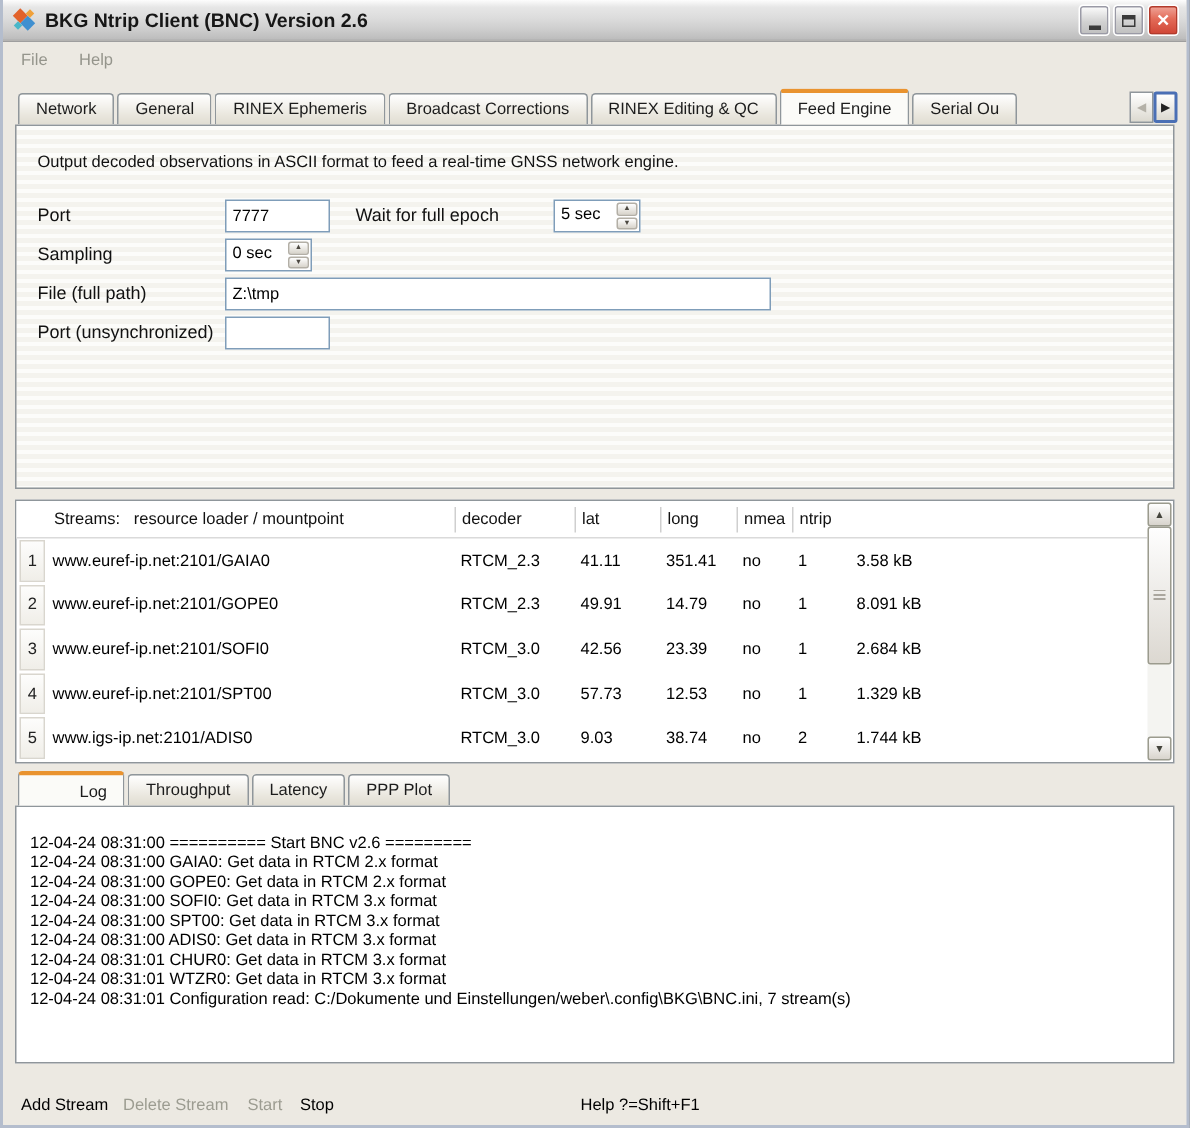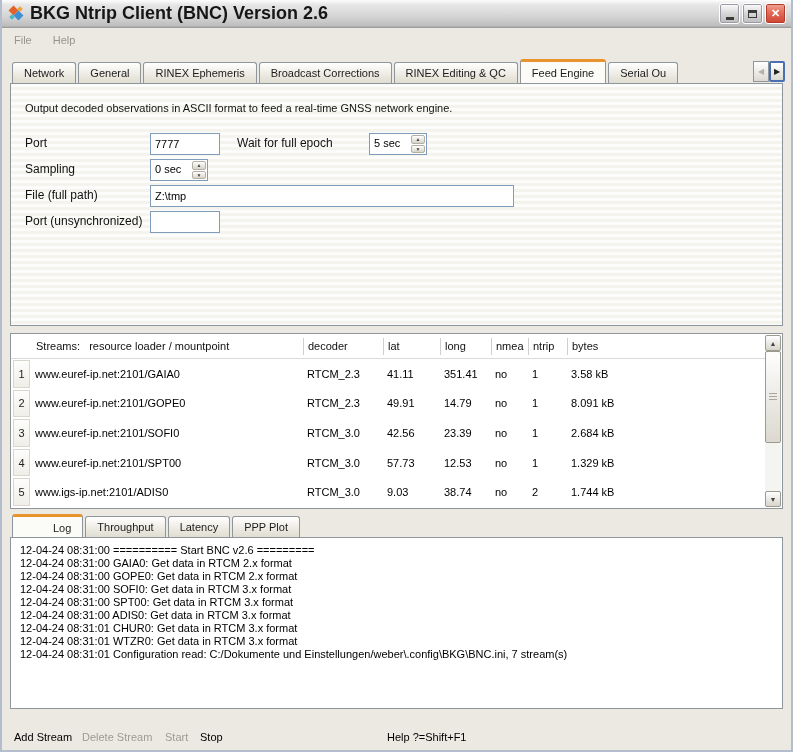--- a/index.html
+++ b/index.html
@@ -15,21 +15,21 @@
     height: 28px; display: flex; align-items: center; padding: 0 5px;
     background: linear-gradient(to bottom, #fdfdfd 0%, #e6e6e6 18%, #dcdcdc 45%, #cfcfcf 70%, #bdbdbd 96%, #a8a8a8 100%);
     border-bottom: 1px solid #9e9e9e;
   }
   .app-icon { width:16px; height:16px; position:relative; margin:0 5px 0 2px; }
   .app-icon i { position:absolute; width:7px; height:7px; transform:rotate(45deg); }
   .app-icon .d1 { left:1px; top:1px; background:#e2622a; }
   .app-icon .d2 { left:6px; top:6px; background:#3f8fd0; }
   .app-icon .d3 { left:9px; top:1px; width:4px;height:4px; background:#f0a13a; }
   .app-icon .d4 { left:1px; top:9px; width:4px;height:4px; background:#49b7c9; }
-  .title-text { font-size: 18px; font-weight: bold; color:#161616; flex:1; }
+  .title-text { font-size: 13px; font-weight: bold; color:#161616; flex:1; }
   .winbtn {
     width: 21px; height: 21px; margin-left: 2px; border-radius: 3px;
     border: 1px solid #ffffff; display:flex; align-items:center; justify-content:center;
     background: linear-gradient(to bottom,#fefefe,#d2d2d2 55%, #bfbfbf);
     box-shadow: inset 0 0 0 1px #9a9aa6; font-size: 11px; color:#222;
   }
   .winbtn.close { background: linear-gradient(to bottom,#f0a79b 0%, #e36b58 45%, #cf4334 100%); box-shadow: inset 0 0 0 1px #b23a2c; color:#fff; font-weight:bold; }
   .glyph-min { width:8px; height:3px; background:#3a3a3a; margin-top:9px; }
   .glyph-max { width:9px; height:8px; border:1px solid #3a3a3a; border-top:3px solid #3a3a3a; }
   
@@ -83,21 +83,21 @@
   .vscroll { position:absolute; top:1px; bottom:1px; right:1px; width:16px; background:#f4f4f1; }
   .sbtn { position:absolute; left:0; right:0; height:16px; display:flex; align-items:center; justify-content:center;
     font-size:7px; color:#44443c; border:1px solid #9b9b8e; border-radius:2px;
     background:linear-gradient(to bottom,#ffffff,#d8d4cd); }
   .sbtn.up { top:0; } .sbtn.down { bottom:0; }
   .sthumb { position:absolute; left:0; right:0; top:16px; height:92px; border:1px solid #9b9b8e; border-radius:2px;
     background:linear-gradient(to bottom,#fefefe,#dcd8d1); display:flex; align-items:center; justify-content:center; }
   .grip { width:8px; height:8px; background:repeating-linear-gradient(to bottom,#aaa69e 0 1px, transparent 1px 3px); }
   
   .log-panel { height:172px; background:#fff; z-index:1; }
-  .log-text { position:absolute; inset:0; padding:6px 8px 0 9px; overflow:hidden; }
+  .log-text { position:absolute; inset:0; padding:18px 8px 0 9px; overflow:hidden; }
   .log-line { font-size:11px; line-height:13px; color:#000; white-space:pre; }
   
   .actionbar { position:relative; height:44px; }
   .action { position:absolute; top:22px; font-size:11px; color:#000; }
   .action.disabled { color:#9c9c91; }
 </style>
 </head>
 <body>
 
 <div class="window">
@@ -187,21 +187,20 @@
 
   <div class="panel streams-panel">
     <div class="thead">
       <span class="hc corner"></span>
       <span class="hc first">Streams:   resource loader / mountpoint</span>
       <span class="hc">decoder</span>
       <span class="hc">lat</span>
       <span class="hc">long</span>
       <span class="hc">nmea</span>
       <span class="hc">ntrip</span>
-      <span class="hc">bytes</span>
     </div>
     <div class="tbody">
       <div class="srow">
         <span class="rownum">1</span>
         <span class="cell">www.euref-ip.net:2101/GAIA0</span>
         <span class="cell">RTCM_2.3</span>
         <span class="cell">41.11</span>
         <span class="cell">351.41</span>
         <span class="cell">no</span>
         <span class="cell">1</span>

